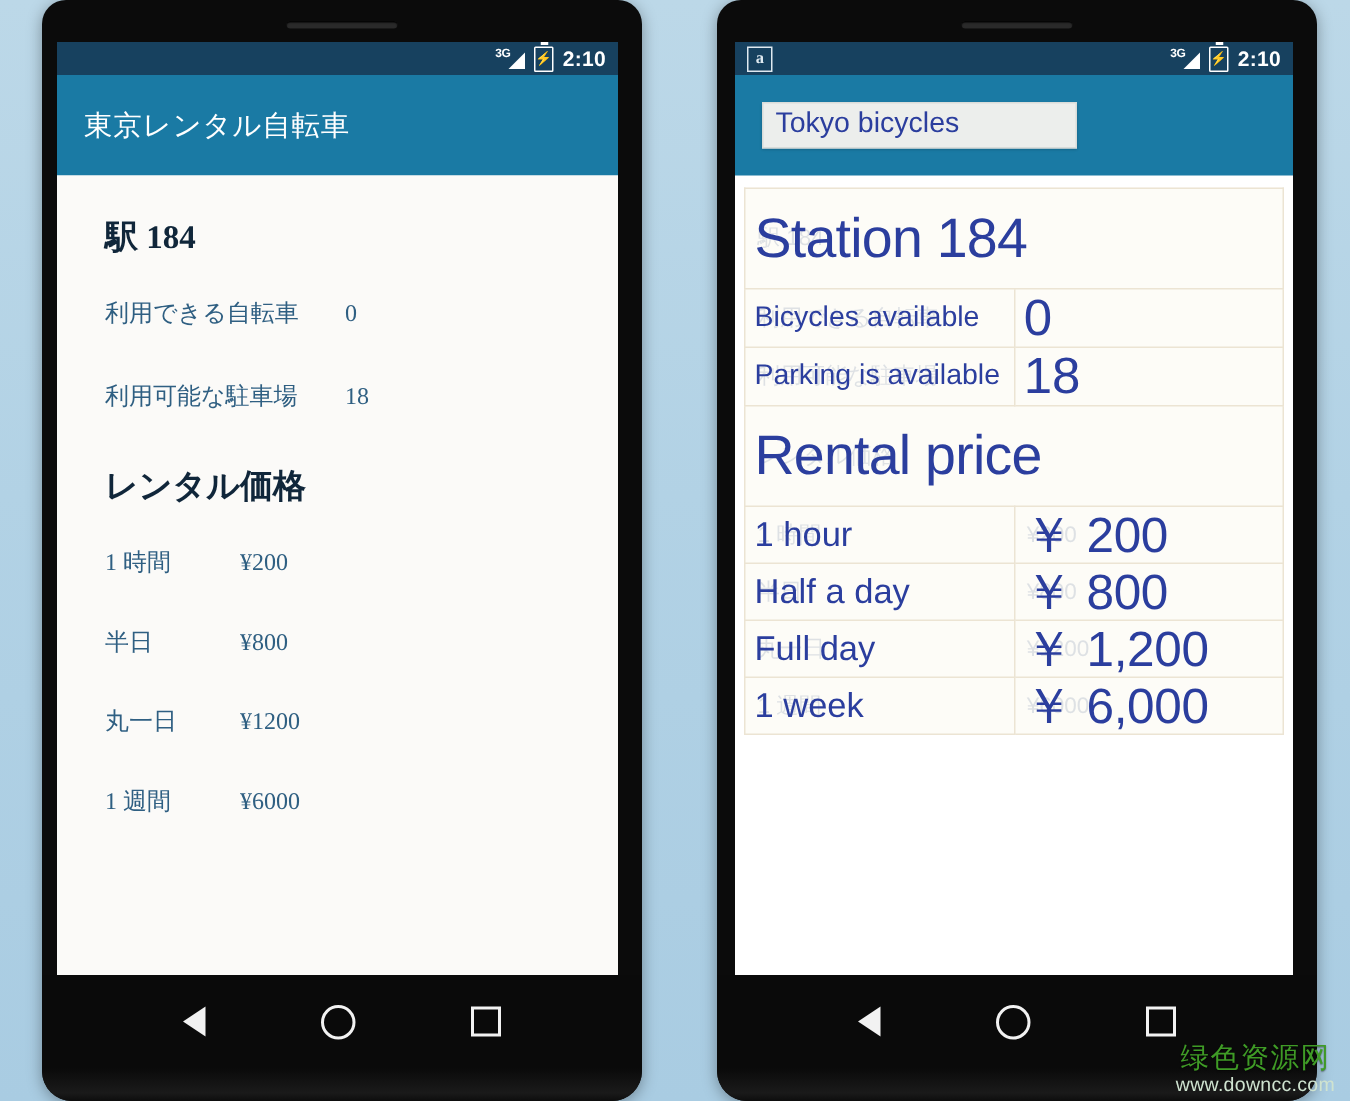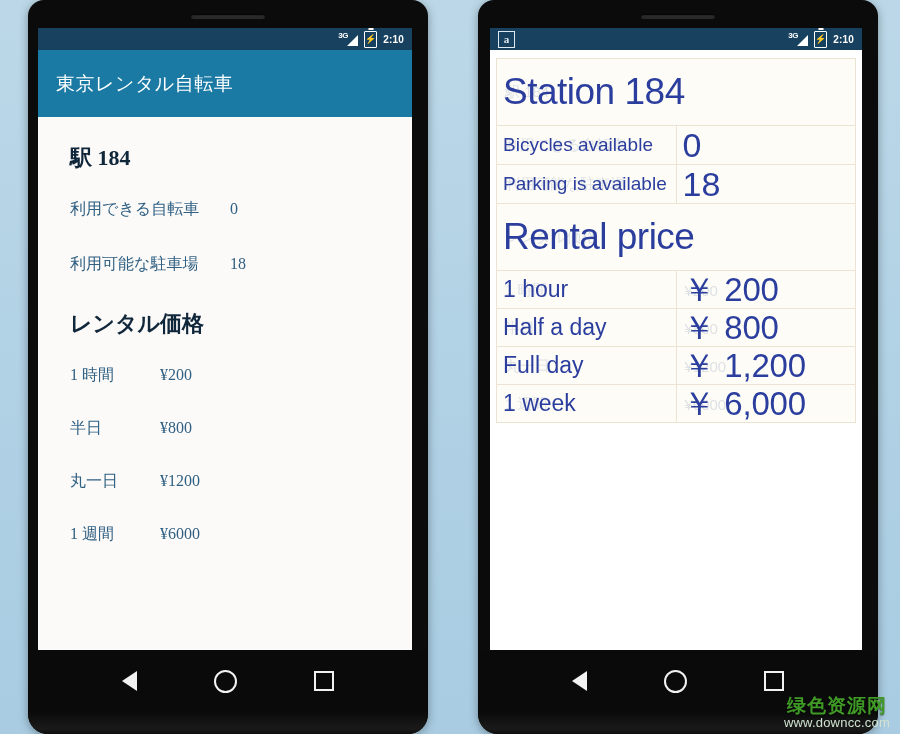--- a/index.html
+++ b/index.html
@@ -66,21 +66,21 @@
   }
   .battery{
     position:relative;width:11px;height:15px;border:1.5px solid #fff;border-radius:1px;
     display:flex;align-items:center;justify-content:center;
   }
   .battery:before{
     content:"";position:absolute;top:-3.5px;left:50%;transform:translateX(-50%);
     width:5px;height:2px;background:#fff;
   }
   .battery .bolt{font-size:9px;line-height:1;color:#17415f;font-weight:900;}
-  .clock{font-size:10px;font-weight:700;color:#fff;letter-spacing:.2px;}
+  .clock{font-size:14px;font-weight:700;color:#fff;letter-spacing:.2px;}
 
   
   .appbar{
     height:67px;background:#1a7aa4;
     display:flex;align-items:center;
     padding:0 18px;box-sizing:border-box;
   }
   .appbar-title{color:#ffffff;font-size:19px;letter-spacing:.5px;}
 
   
@@ -170,21 +170,21 @@
     background:linear-gradient(180deg,#0a0a0a 0%,#1a1a1a 75%,#0d0d0d 100%);
     border-radius:0 0 18px 18px;
   }
 
   
   #watermark{
     position:absolute;right:10px;bottom:4px;text-align:center;
     line-height:1.05;
   }
   #watermark .wm-cn{
-    font-size:19px;font-weight:700;color:#3f9b26;
+    font-size:19px;font-weight:400;color:#3f9b26;
     text-shadow:0 1px 1px rgba(0,0,0,.45);
     letter-spacing:1px;
   }
   #watermark .wm-url{
     font-size:13px;color:#cfe3d0;letter-spacing:.2px;
   }
 </style>
 </head>
 <body>
 
@@ -268,20 +268,25 @@
           <span class="g">3G</span>
           <span class="tri"></span>
         </div>
         <div class="battery">
           <span class="bolt">⚡</span>
         </div>
         <span class="clock">2:10</span>
       </div>
     </div>
 
+    <div class="appbar translated">
+      <div class="overlay-chip">
+        <span class="chip-text">Tokyo bicycles</span>
+      </div>
+    </div>
 
     <div class="page-t">
       <table class="tt">
         <tbody>
             <tr>
           <td class="head-cell" colspan="2">
             <span class="ghost">駅 184</span>
             <span class="en big">Station 184</span>
           </td>
         </tr>

